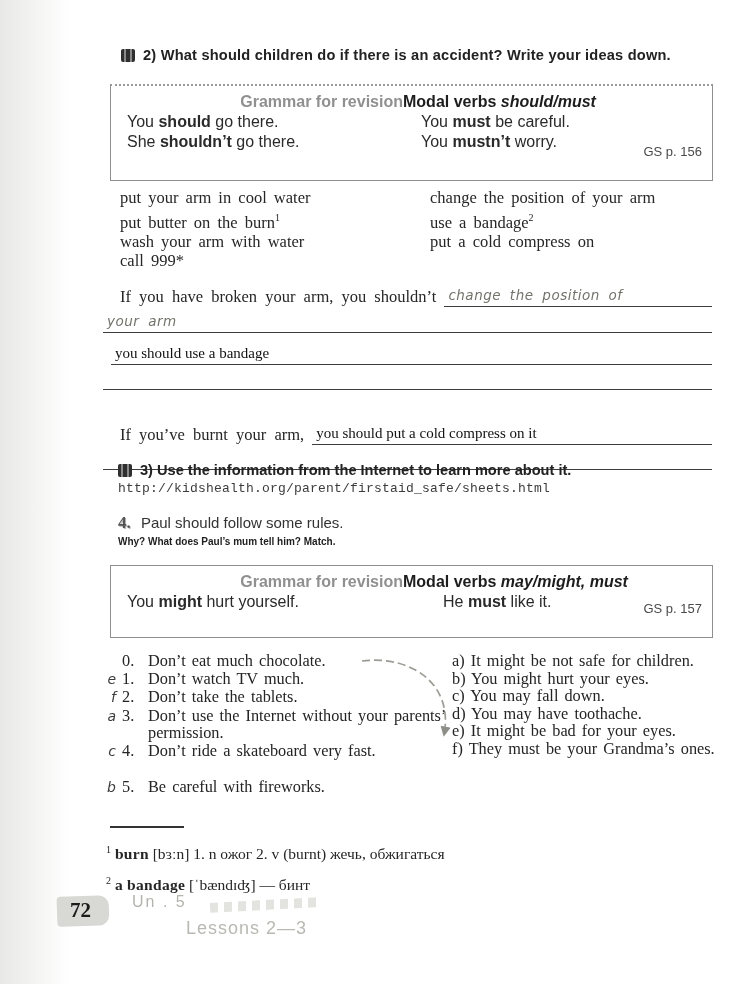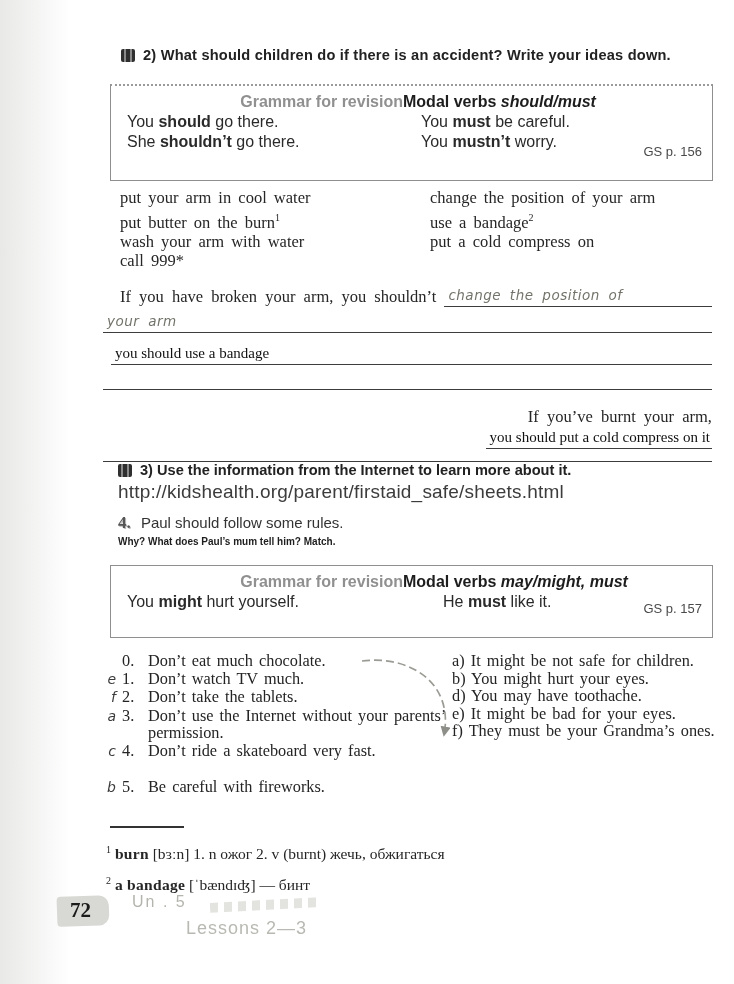--- a/index.html
+++ b/index.html
@@ -53,21 +53,21 @@
   .hw{font-family:"DejaVu Sans",sans-serif;font-style:italic;font-size:13.5px;color:#73736b;letter-spacing:.5px;word-spacing:4px;}
   .typed{font-family:"Liberation Serif",serif;font-size:15px;color:#111;}
   .spacer-line{height:24px;border-bottom:1.6px solid #3d3d3d;}
   .row1{height:24px;}
   .row2{height:26px;}
   .row3{height:30px;margin-top:2px;}
 
   
   .ex3{position:absolute;left:118px;top:462px;width:600px;}
   .ex3 .t{font-family:"Liberation Sans",sans-serif;font-weight:bold;font-size:14.6px;color:#222;}
-  .ex3 .url{font-family:Liberation Sans, sans-serif;font-size:19px;color:#3c3c3c;margin-top:3px;letter-spacing:.2px;}
+  .ex3 .url{font-family:Liberation Mono, monospace;font-size:13px;color:#3c3c3c;margin-top:3px;letter-spacing:.2px;}
 
   
   .ex4{position:absolute;left:118px;top:513px;width:600px;}
   .ex4 .l1{font-size:15px;color:#333;font-family:"Liberation Sans",sans-serif;}
   .ex4 .num{font-family:"Liberation Serif",serif;font-weight:bold;font-size:17px;color:#555;text-shadow:1px 1px 0 #bbb;margin-right:6px;}
   .ex4 .l2{font-family:"Liberation Sans",sans-serif;font-weight:bold;font-size:10px;color:#1e1e1e;margin-top:3px;}
 
   
   .match{position:absolute;left:100px;top:652px;width:618px;height:168px;
     font-size:16.3px;line-height:17.6px;color:#242424;}
@@ -140,21 +140,21 @@
       <span class="prompt">If you have broken your arm, you shouldn’t</span>
       <span class="blank"><span class="hw">change the position of</span></span>
     </div>
     <div class="fillrow row2">
       <span class="blank full"><span class="hw">your arm</span></span>
     </div>
     <div class="fillrow row3">
       <span class="blank"><span class="typed">you should use a bandage</span></span>
     </div>
     <div class="spacer-line"></div>
-    <div class="fillrow row3" style="margin-top:17px;flex-direction:column;">
+    <div class="fillrow row3" style="margin-top:25px;">
       <span class="prompt">If you’ve burnt your arm,</span>
       <span class="blank"><span class="typed">you should put a cold compress on it</span></span>
     </div>
     <div class="spacer-line"></div>
   </div>
 
   <div class="ex3">
     <div class="t">
       <span class="exicon"></span><span>3)</span>
       <span>Use the information from the Internet to learn more about it.</span>
@@ -220,20 +220,21 @@
         </div>
         <div class="mrow gap-top">
           <span class="mletter">b</span>
           <span class="mnum">5.</span>
           <span class="mtext">Be careful with fireworks.</span>
         </div>
       </div>
       <div class="mright">
         <div class="mrrow"><span>a)</span> <span>It might be not safe for children.</span></div>
         <div class="mrrow"><span>b)</span> <span>You might hurt your eyes.</span></div>
+        <div class="mrrow"><span>c)</span> <span>You may fall down.</span></div>
         <div class="mrrow"><span>d)</span> <span>You may have toothache.</span></div>
         <div class="mrrow"><span>e)</span> <span>It might be bad for your eyes.</span></div>
         <div class="mrrow"><span>f)</span> <span>They must be your Grand­ma’s ones.</span></div>
       </div>
     </div>
   </div>
 
   <div class="footrule"></div>
   <div class="footnotes">
     <div><sup>1</sup> <b>burn</b><span> [bɜːn]    1. n ожог 2. v (burnt) жечь, обжигаться</span></div>

